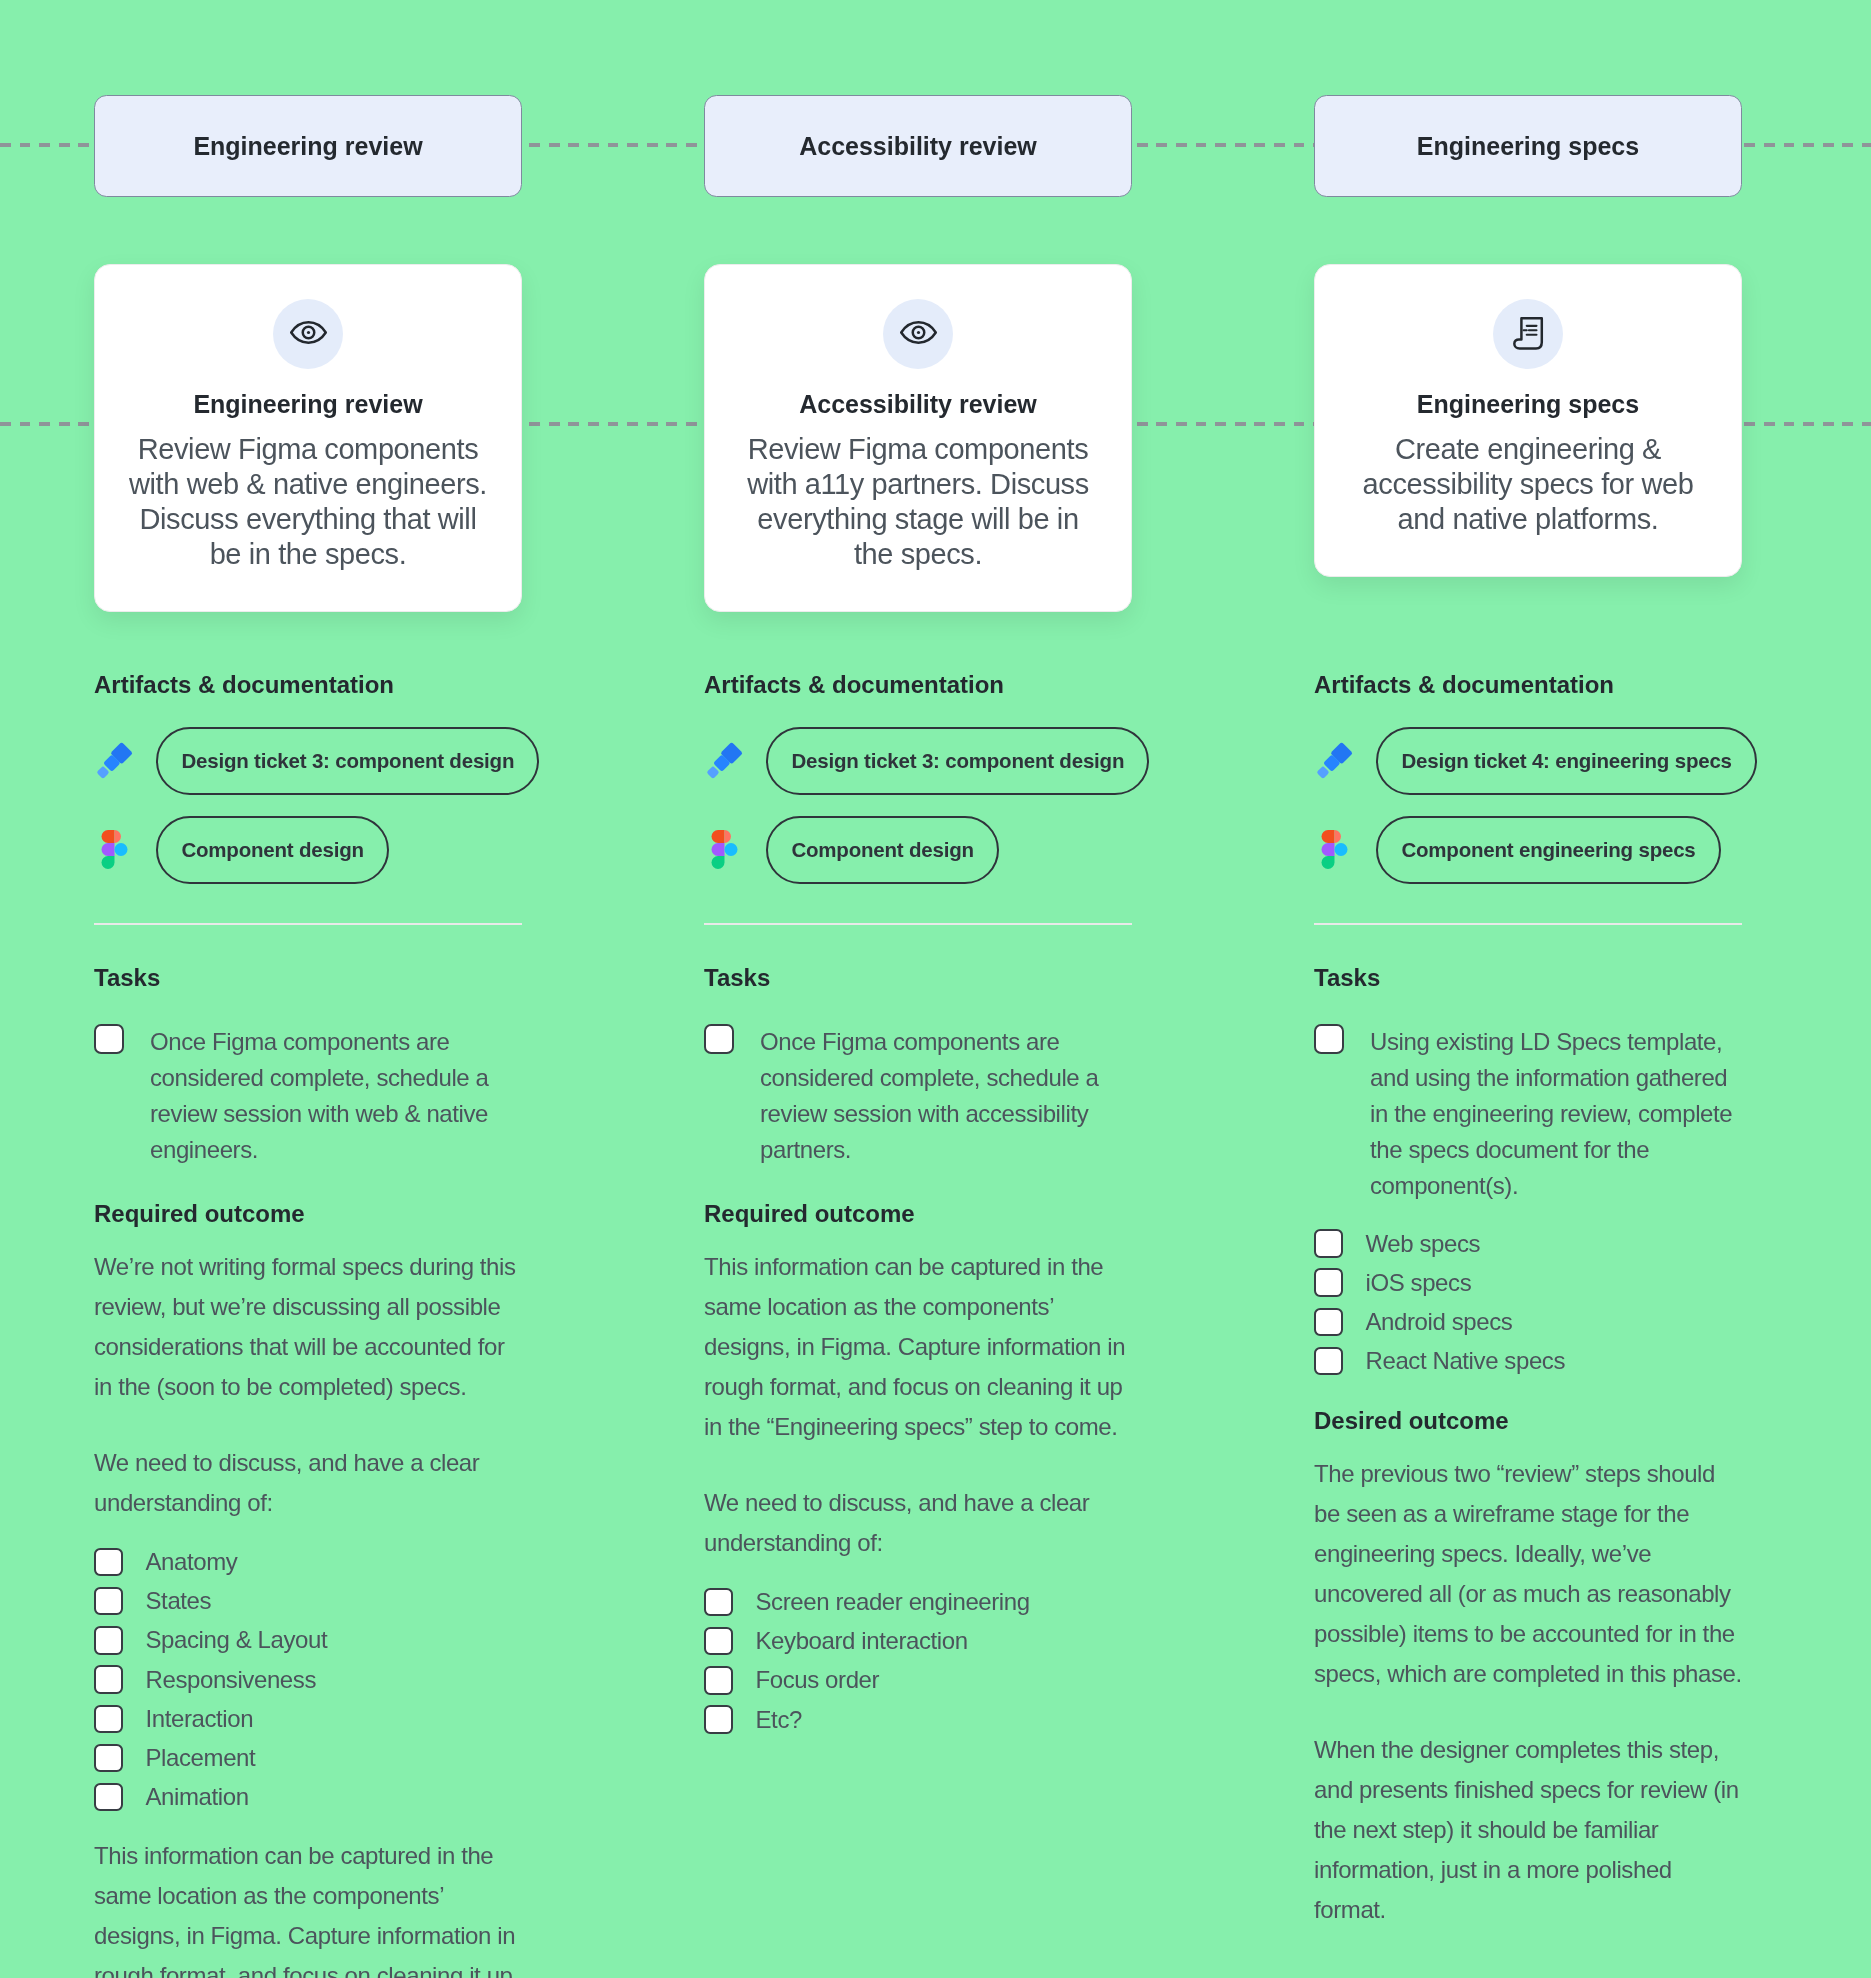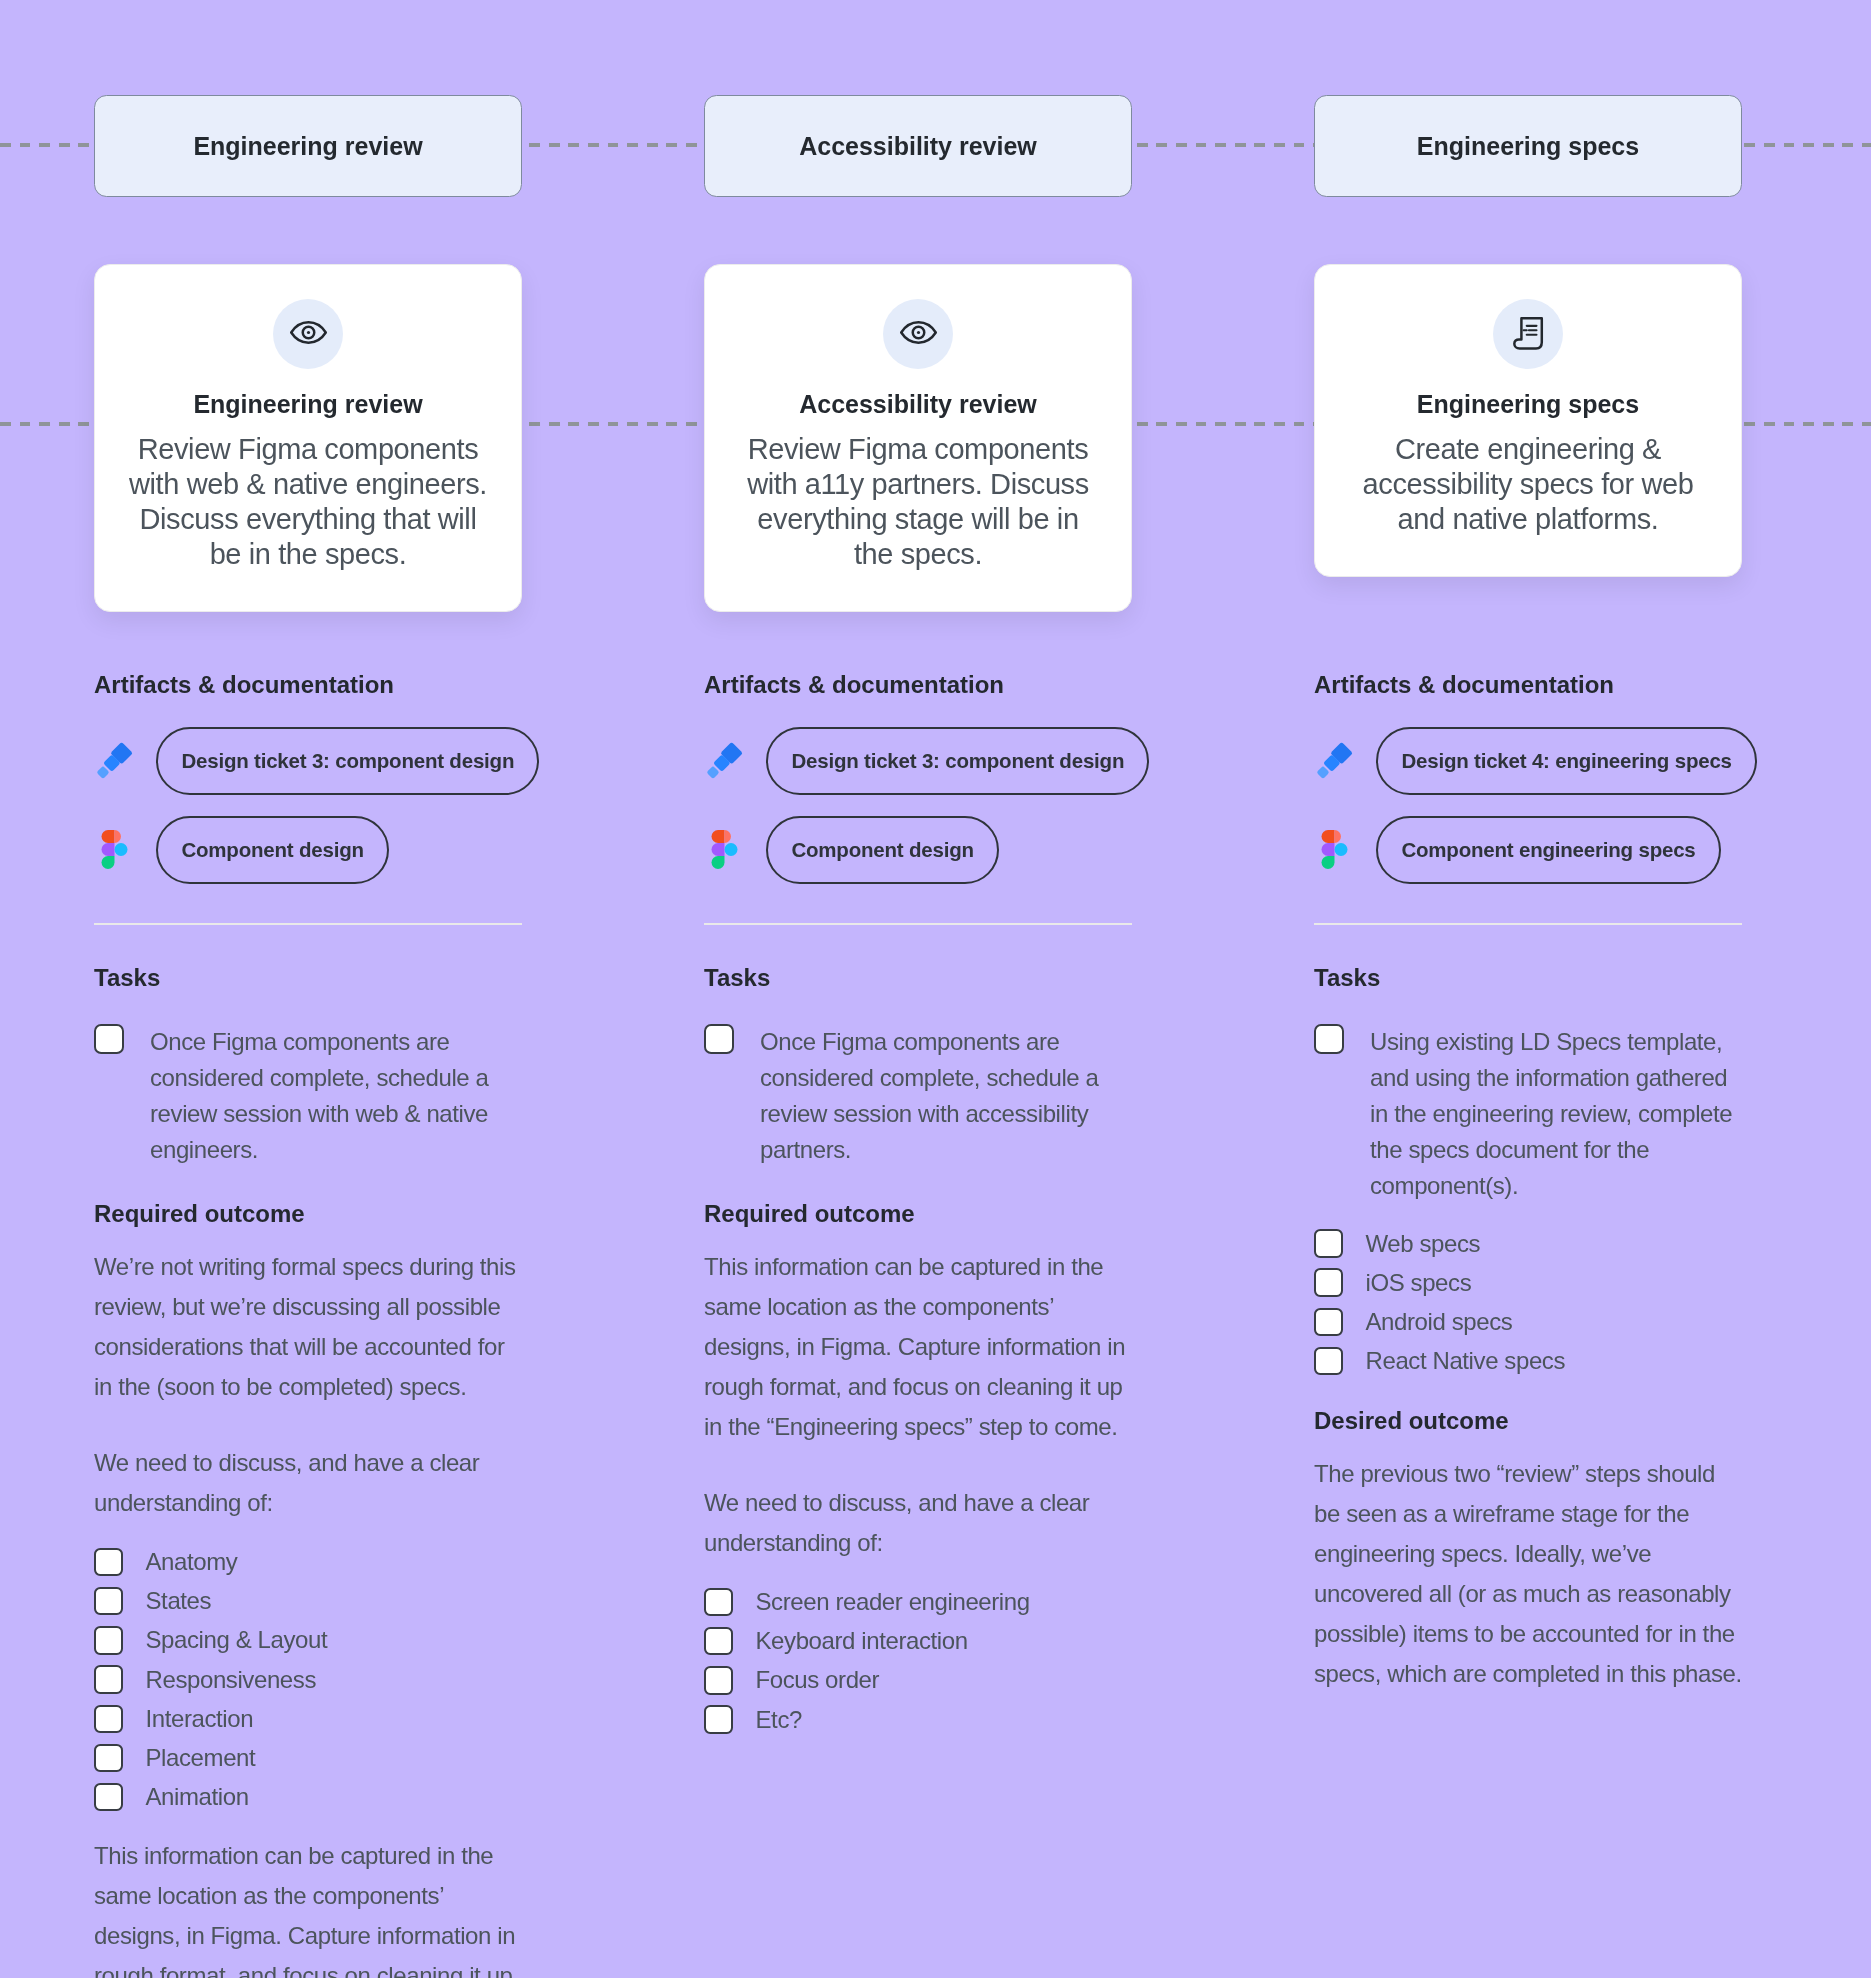--- a/index.html
+++ b/index.html
@@ -1,18 +1,18 @@
 <!DOCTYPE html>
 <html style="font-size:14.3px"><head>
 <meta charset="utf-8">
 <style>
   * { margin:0; padding:0; box-sizing:border-box; }
   html,body { background:#ffffff; }
   body { font-family:"Liberation Sans", sans-serif; color:#4c545c; }
-  #canvas { position:relative; width:1871px; height:1978px; background:#c4b5fd; overflow:hidden; }
+  #canvas { position:relative; width:1871px; height:1978px; background:#86efac; overflow:hidden; }
 
   .dash-line { position:absolute; left:0; width:1871px; height:3.6px; z-index:0;
     background:repeating-linear-gradient(90deg,#8f9499 0 10.7px, transparent 10.7px 19.6px); }
   .dash-line.top { top:143px; }
   .dash-line.mid { top:422px; }
 
   .col { position:absolute; top:0; width:428px; height:100%; }
   .col-1 { left:94px; } .col-2 { left:704px; } .col-3 { left:1314px; }
 
   .step-header { position:relative; z-index:2; margin-top:95px; height:102px;
@@ -307,16 +307,17 @@
             <span class="check-label">Android specs</span>
           </div>
           <div class="check-row">
             <span class="checkbox"></span>
             <span class="check-label">React Native specs</span>
           </div>
         </div>
 
       <div class="section-heading outcome-heading">Desired outcome</div>
       <p class="para">The previous two “review” steps should be seen as a wireframe stage for the engineering specs. Ideally, we’ve uncovered all (or as much as reasonably possible) items to be accounted for in the specs, which are completed in this phase.</p>
+      <p class="para">When the designer completes this step, and presents finished specs for review (in the next step) it should be familiar information, just in a more polished format.</p>
     </div>
   </section>
 </div>
 
 
 </body></html>

